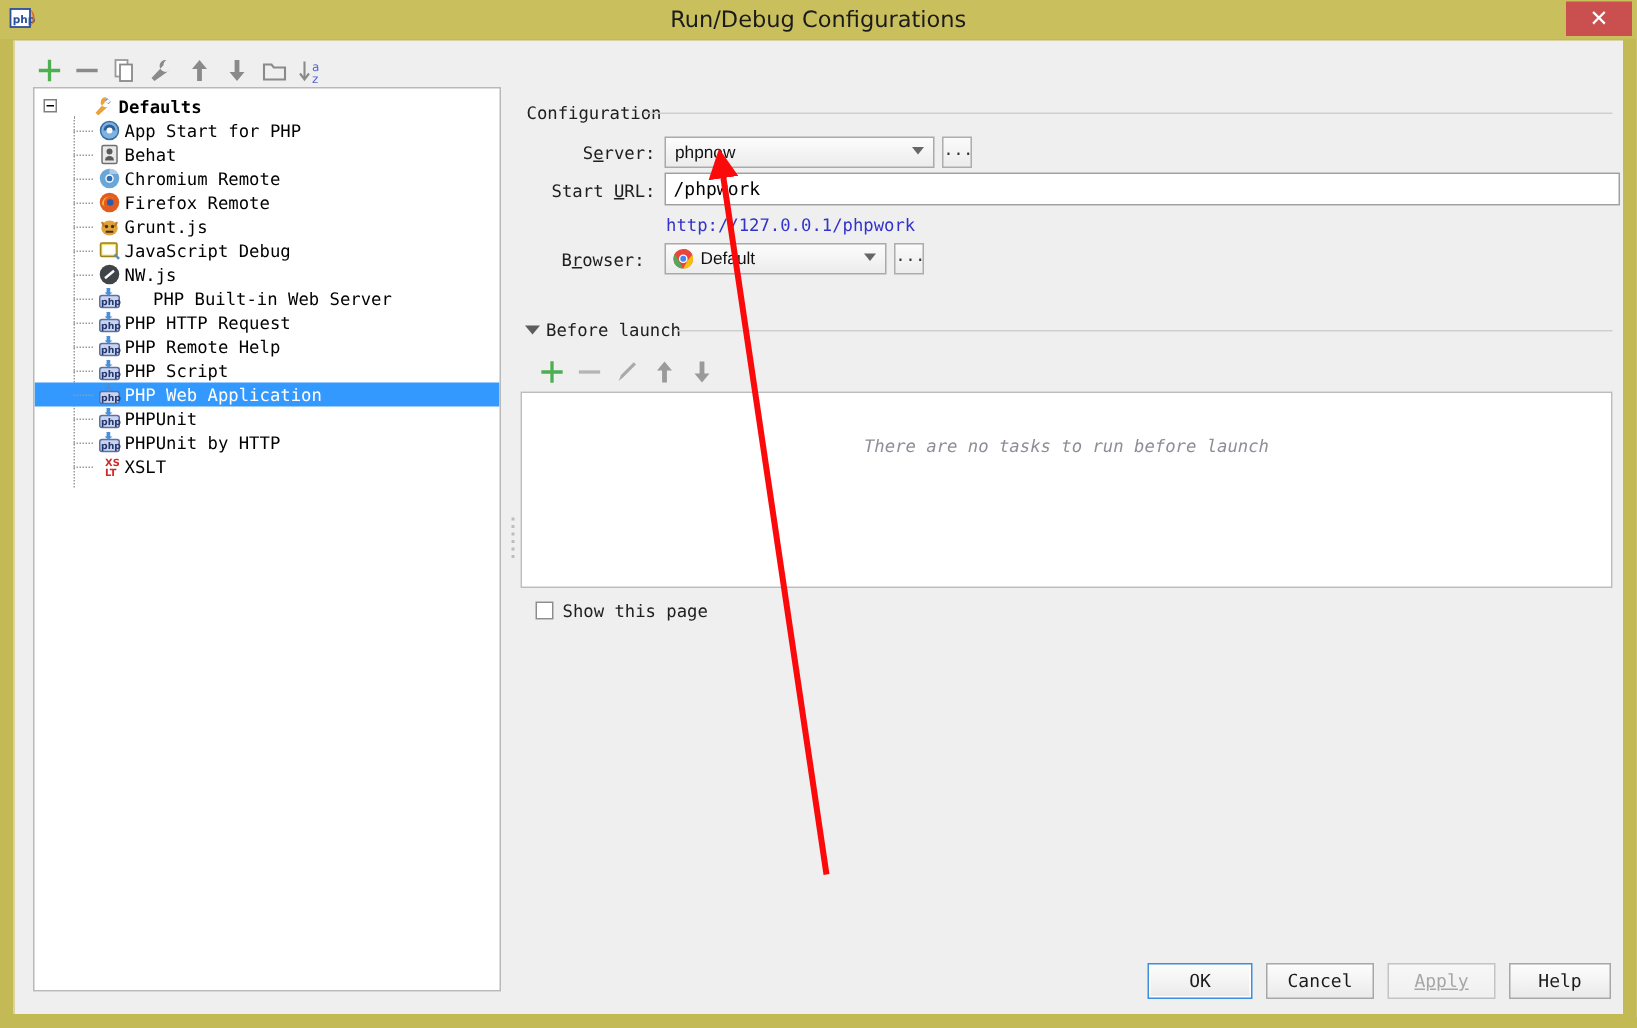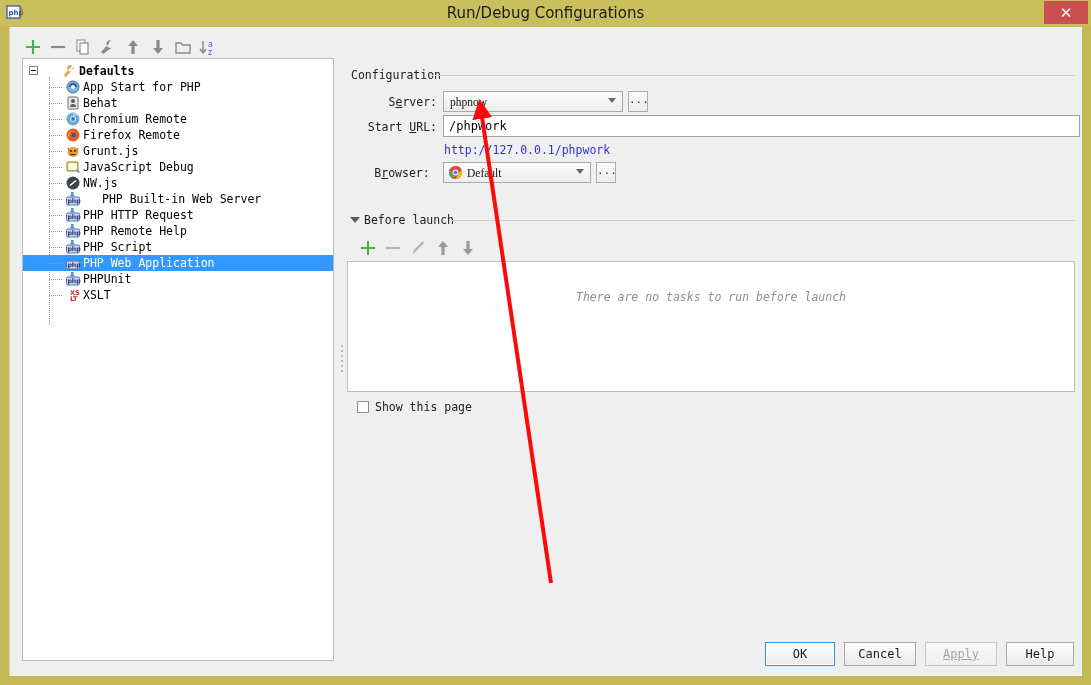--- a/index.html
+++ b/index.html
@@ -165,21 +165,21 @@
     height: 21px;
     background: linear-gradient(#fcfcfc, #ececec);
     border: 1px solid #aaaaaa;
     box-sizing: border-box;
     cursor: pointer;
   }
   .combo .ctext {
     position: absolute;
     left: 6px; top: 0;
     height: 19px; line-height: 20px;
-    font-family: Liberation Serif, serif;
+    font-family: Liberation Sans, sans-serif;
     font-size: 11.5px;
     color: #111;
   }
   .combo .carrow {
     position: absolute;
     right: 6px; top: 6px;
     width: 0; height: 0;
     border-left: 4px solid transparent;
     border-right: 4px solid transparent;
     border-top: 5px solid #666;
@@ -490,20 +490,29 @@
             <span class="lbl" style="left: 60px;">PHP Web Application</span>
           </div>
           <div class="tree-row">
             <span class="guide-h" style="top: 8px;"></span>
             <span class="tree-ico" style="left: 42px;"><svg width="16" height="16" viewBox="0 0 16 16">
                 <rect x="1.5" y="6" width="13" height="8" rx="1.5" fill="#c9d4ef" stroke="#5b6fa8"></rect>
                 <text x="2.4" y="12.4" font-family="DejaVu Sans, sans-serif" font-size="6.2" fill="#24386e" font-weight="bold">php</text>
                 <path d="M6 1 l2.5 0 0 3 1.5 0 -2.7 2.2 -2.7 -2.2 1.4 0 Z" fill="#4a90d9"></path>
               </svg></span>
             <span class="lbl" style="left: 60px;">PHPUnit</span>
+          </div>
+          <div class="tree-row">
+            <span class="guide-h" style="top: 8px;"></span>
+            <span class="tree-ico" style="left: 42px;"><svg width="16" height="16" viewBox="0 0 16 16">
+                <rect x="1.5" y="6" width="13" height="8" rx="1.5" fill="#c9d4ef" stroke="#5b6fa8"></rect>
+                <text x="2.4" y="12.4" font-family="DejaVu Sans, sans-serif" font-size="6.2" fill="#24386e" font-weight="bold">php</text>
+                <path d="M6 1 l2.5 0 0 3 1.5 0 -2.7 2.2 -2.7 -2.2 1.4 0 Z" fill="#4a90d9"></path>
+              </svg></span>
+            <span class="lbl" style="left: 60px;">PHPUnit by HTTP</span>
           </div>
           <div class="tree-row">
             <span class="guide-h" style="top: 8px;"></span>
             <span class="tree-ico" style="left: 46px;"><svg width="16" height="16" viewBox="0 0 16 16">
                 <text x="1" y="7.6" font-family="DejaVu Sans, sans-serif" font-size="6.6" fill="#d02b2b" font-weight="bold">XS</text>
                 <text x="1" y="14.4" font-family="DejaVu Sans, sans-serif" font-size="6.6" fill="#d02b2b" font-weight="bold">LT</text>
               </svg></span>
             <span class="lbl" style="left: 60px;">XSLT</span>
           </div>
         </div>

